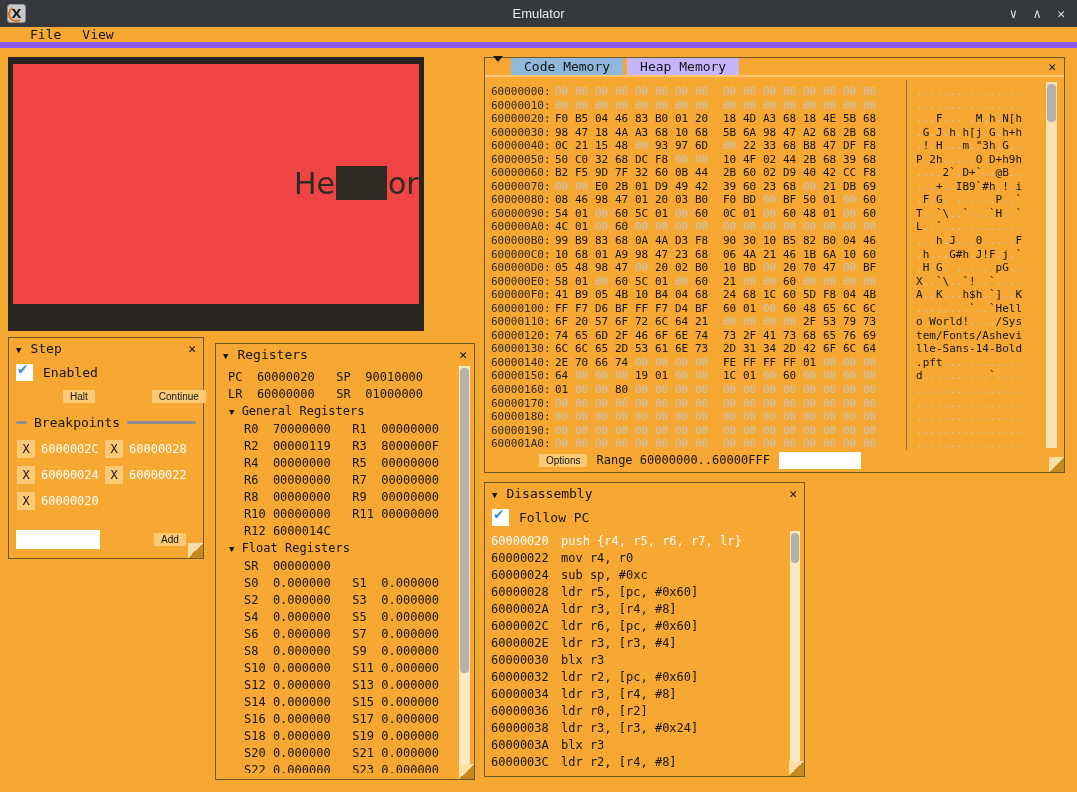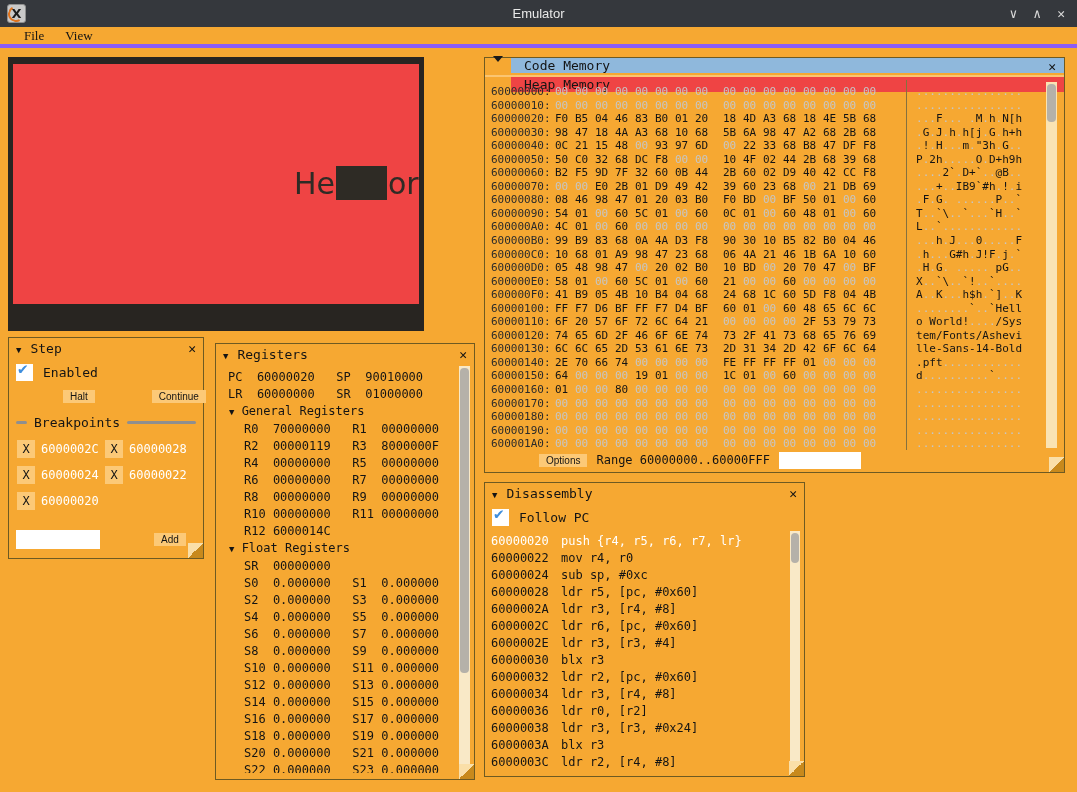--- a/index.html
+++ b/index.html
@@ -24,22 +24,22 @@
     border-top-color:transparent; border-right-color:transparent; transform:rotate(15deg);
   }
   .wtitle { position:absolute; left:0; right:0; top:0; height:27px; display:flex; align-items:center; justify-content:center;
     color:#e9e9e9; font-family:"Liberation Sans", sans-serif; font-size:13px; }
   .win-controls { position:absolute; right:12px; top:0; height:27px; display:flex; gap:16px; align-items:center;
     color:#d9d9d9; font-size:13px; }
   .win-controls span { cursor:default; }
 
   
   .menubar { position:absolute; left:0; top:27px; width:100%; height:21px;
-    display:flex; align-items:center; gap:21px; padding-left:24px;
-    border-bottom:4px solid #8b5cf6;font-family:Liberation Serif, serif; }
+    display:flex; align-items:center; gap:21px; padding-left:30px;
+    border-bottom:6px solid #8b5cf6; }
   .menu-item { cursor:default; }
 
   
   .display { position:absolute; left:8px; top:57px; width:416px; height:274px; background:#282521; }
   .screen  { position:absolute; left:5px; top:7px; width:406px; height:240px; background:#ef4444; overflow:hidden; }
   .glitch  { position:absolute; left:281px; top:101px; height:36px; display:flex; align-items:center;
     color:#2e2b25; font-family:"DejaVu Sans", sans-serif; font-size:30px; }
   .gblock  { background:#2e2b25; height:34px; margin:0 1px; }
 
   
@@ -79,25 +79,25 @@
   .reg-body { position:absolute; left:0; top:25px; right:18px; bottom:6px; overflow:hidden;
     font-size:12px; line-height:17px; white-space:pre; }
   .rl { white-space:pre; }
   .rl.spc { padding-left:12px; }
   .rl.pair { padding-left:28px; }
   .rl.sect { padding-left:13px; }
 
   
   #memory { left:484px; top:57px; width:581px; height:416px; }
   .tabbar { position:absolute; left:0; top:0; right:0; height:19px; display:flex; align-items:stretch; gap:4px;
-    padding-left:26px; border-bottom:2px solid #fbc571;flex-direction:column; }
+    padding-left:26px; border-bottom:2px solid #fbc571; }
   .collapse-icon { position:absolute; left:8px; top:4px; width:10px; }
   .collapse-icon .bar { height:2px; background:#1a1a1a; margin-bottom:1px; }
   .collapse-icon .tr { width:0; height:0; margin:0 auto; border-left:5px solid transparent; border-right:5px solid transparent; border-top:6px solid #1a1a1a; }
-  .tab { padding:0 13px; display:flex; align-items:center; background:#ef4444; font-size:13px; cursor:default; }
+  .tab { padding:0 13px; display:flex; align-items:center; background:#c4b5fd; font-size:13px; cursor:default; }
   .tab.sel { background:#8fb8dc; }
   .tab-close { position:absolute; right:8px; top:2px; }
   .mem-body { position:absolute; left:6px; top:22px; right:20px; bottom:22px; overflow:hidden; padding-top:5px;
     font-size:11px; line-height:13.55px; }
   .mr { white-space:pre; }
   .ma { display:inline-block; width:64px; color:#2b2b2b; }
   .hb { display:inline-block; width:20px; }
   .hb.hg { margin-left:8px; }
   .hz { color:#c6c6c6; }
   .hascii { display:inline-block; margin-left:33px; }

